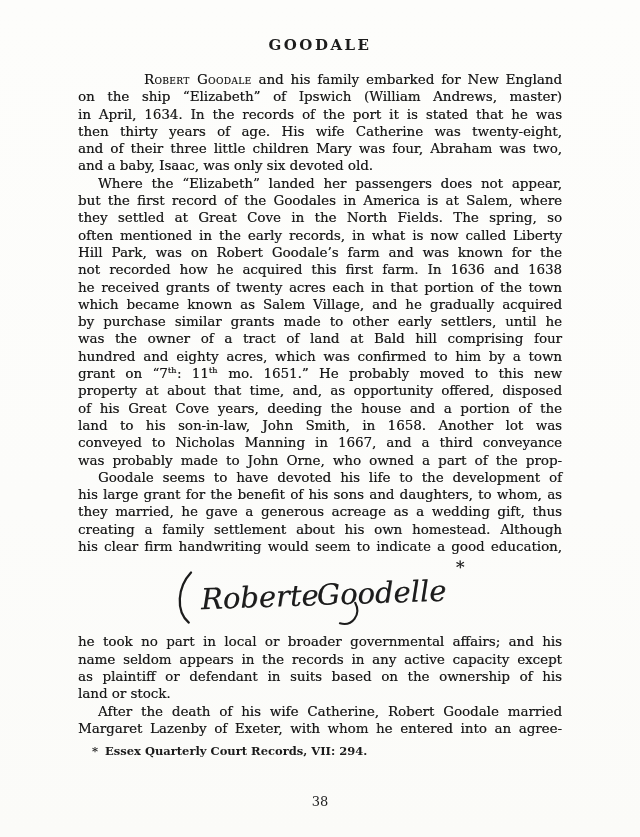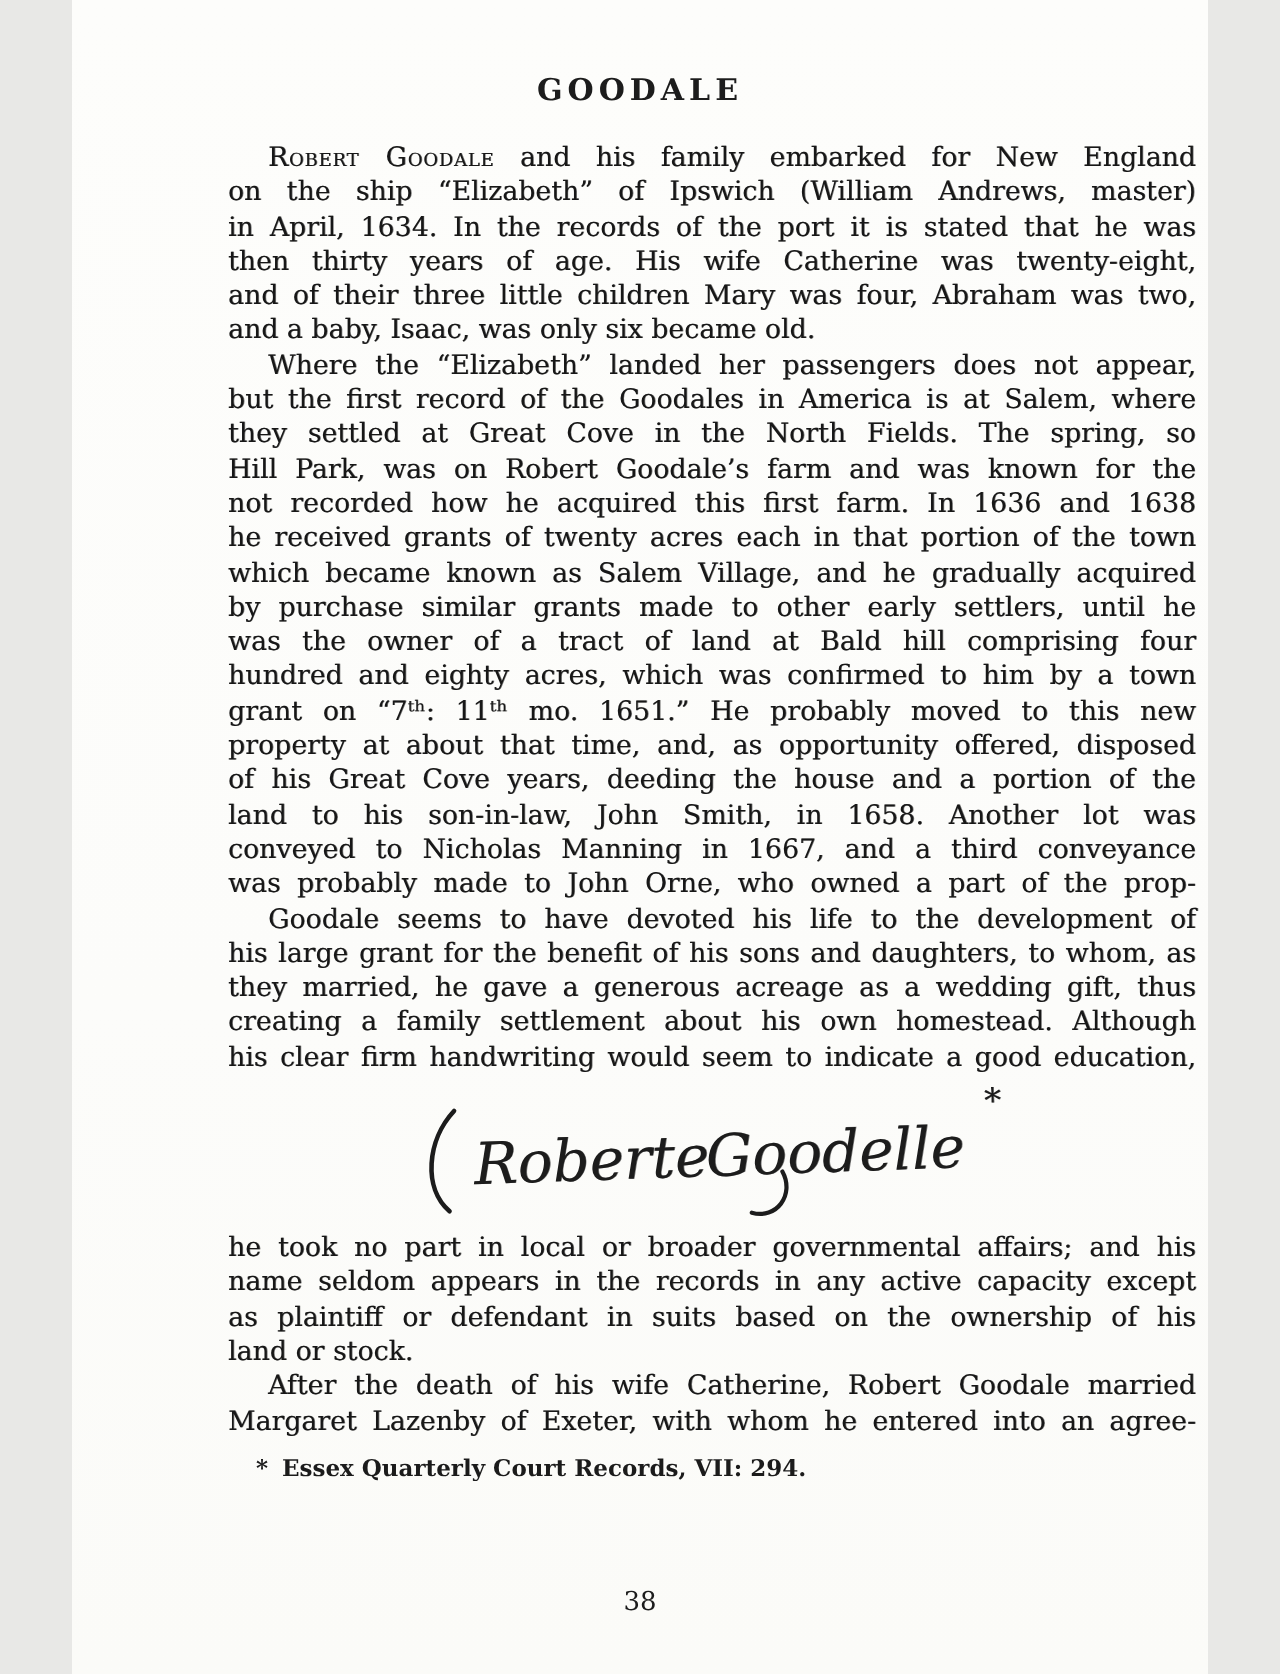--- a/index.html
+++ b/index.html
@@ -1,18 +1,18 @@
 <!DOCTYPE html>
 <html><head>
 <meta charset="utf-8">
 <style>
   html, body { margin: 0; padding: 0; background: #e8e8e6; }
   .page {
     position: relative;
-    width: 568px;
+    width: 640px;
     height: 837px;
     margin: 0 auto;
     background: linear-gradient(180deg, #fdfdfb 0%, #fcfcfa 60%, #fbfbf8 100%);
     color: #191919;
     font-family: "DejaVu Serif", serif;
     overflow: hidden;
   }
   .page-title {
     position: absolute;
     top: 36px;
@@ -31,21 +31,21 @@
     width: 484px;
     font-size: 13.4px;
     line-height: 17.3px;
     color: #171717;
     text-shadow: 0.35px 0 0 rgba(20,20,20,0.55);
   }
   .paragraph { margin: 0; }
   .line { text-align: justify; text-align-last: justify; }
   .line.last { text-align-last: left; }
   .line.first { text-indent: 20px; }
-  .smallcaps { font-variant: small-caps; letter-spacing: 0.4px; }
+  .smallcaps { font-variant: small-caps; letter-spacing: 0.4px; margin-left: 46px; }
   .signature-block {
     height: 74px;
     margin: 3px 0 1px;
     text-align: center;
   }
   .sig-text {
     font-family: "DejaVu Serif", serif;
     font-style: italic;
     font-size: 29px;
     fill: #1c1c1c;
@@ -80,26 +80,27 @@
 
   <div class="text-column">
 
     <div id="block-before">
         <div class="paragraph">
           <div class="line first"><span class="smallcaps">Robert Goodale</span> and his family embarked for New England</div>
           <div class="line">on the ship “Elizabeth” of Ipswich (William Andrews, master)</div>
           <div class="line">in April, 1634.  In the records of the port it is stated that he was</div>
           <div class="line">then thirty years of age.  His wife Catherine was twenty-eight,</div>
           <div class="line">and of their three little children Mary was four, Abraham was two,</div>
-          <div class="line last">and a baby, Isaac, was only six became old.</div>
+          <div class="line last">and a baby, Isaac, was only six devoted old.</div>
         </div>
         <div class="paragraph">
           <div class="line first">Where the “Elizabeth” landed her passengers does not appear,</div>
           <div class="line">but the first record of the Goodales in America is at Salem, where</div>
           <div class="line">they settled at Great Cove in the North Fields.  The spring, so</div>
+          <div class="line">often mentioned in the early records, in what is now called Liberty</div>
           <div class="line">Hill Park, was on Robert Goodale’s farm and was known for the</div>
           <div class="line">not recorded how he acquired this first farm.  In 1636 and 1638</div>
           <div class="line">he received grants of twenty acres each in that portion of the town</div>
           <div class="line">which became known as Salem Village, and he gradually acquired</div>
           <div class="line">by purchase similar grants made to other early settlers, until he</div>
           <div class="line">was the owner of a tract of land at Bald hill comprising four</div>
           <div class="line">hundred and eighty acres, which was confirmed to him by a town</div>
           <div class="line">grant on “7ᵗʰ: 11ᵗʰ mo. 1651.”  He probably moved to this new</div>
           <div class="line">property at about that time, and, as opportunity offered, disposed</div>
           <div class="line">of his Great Cove years, deeding the house and a portion of the</div>

